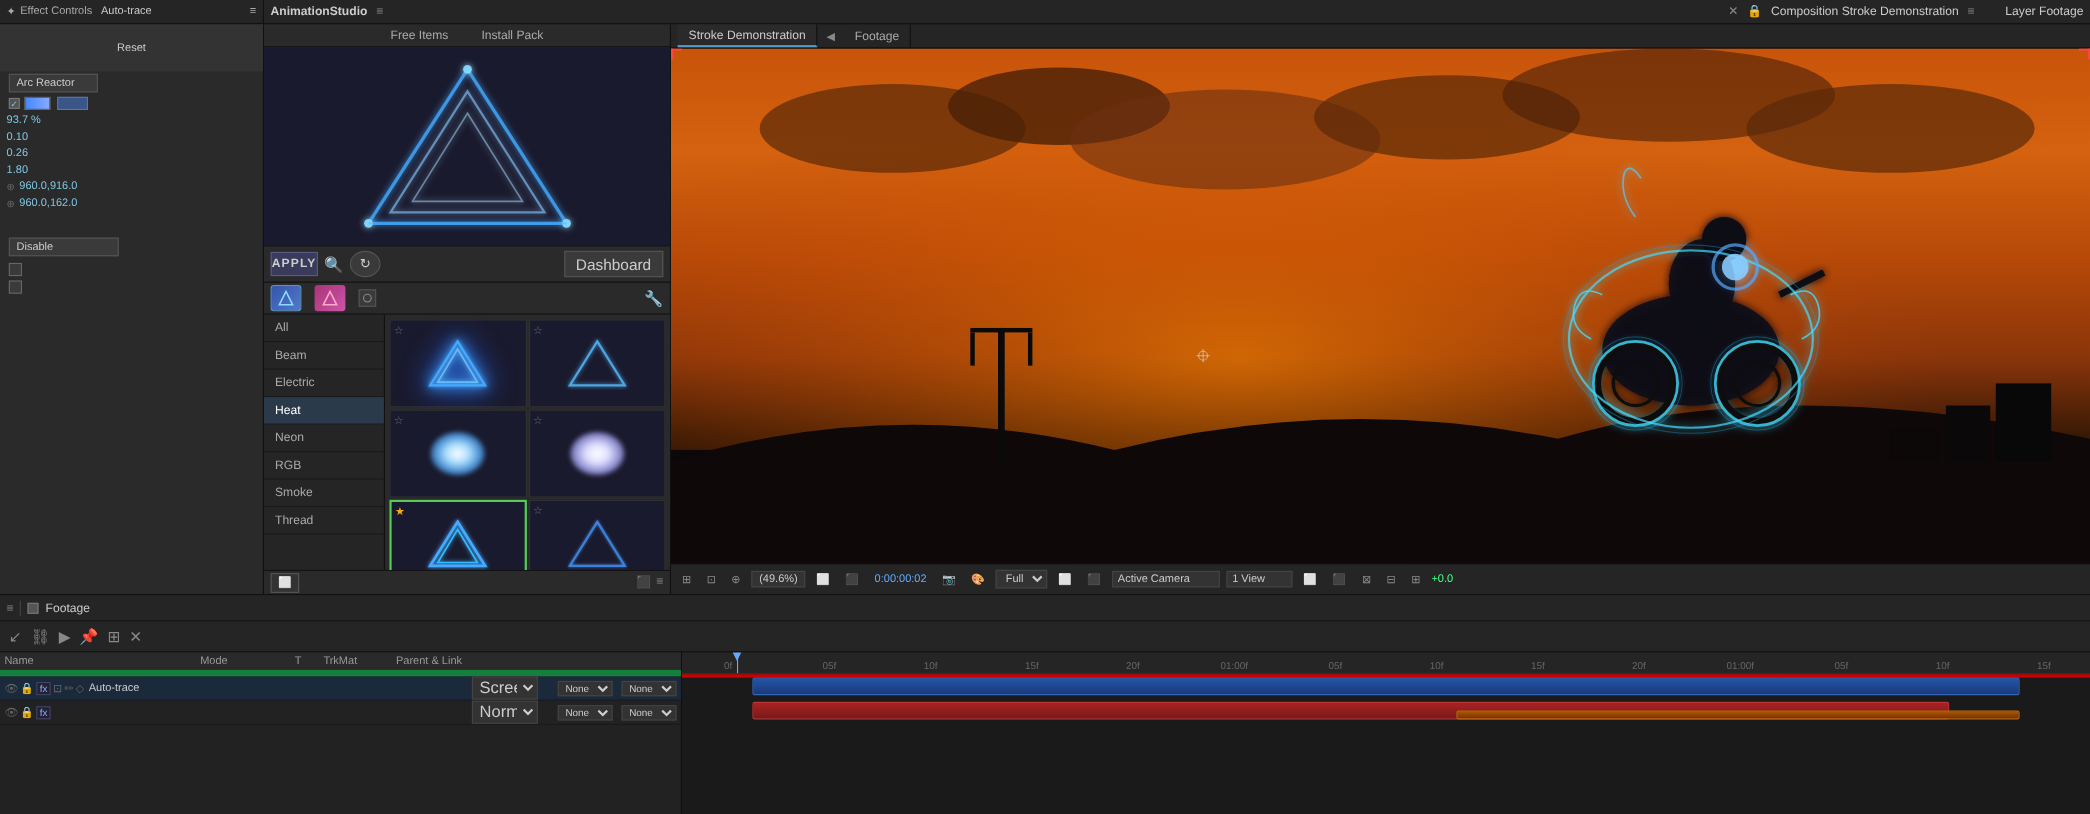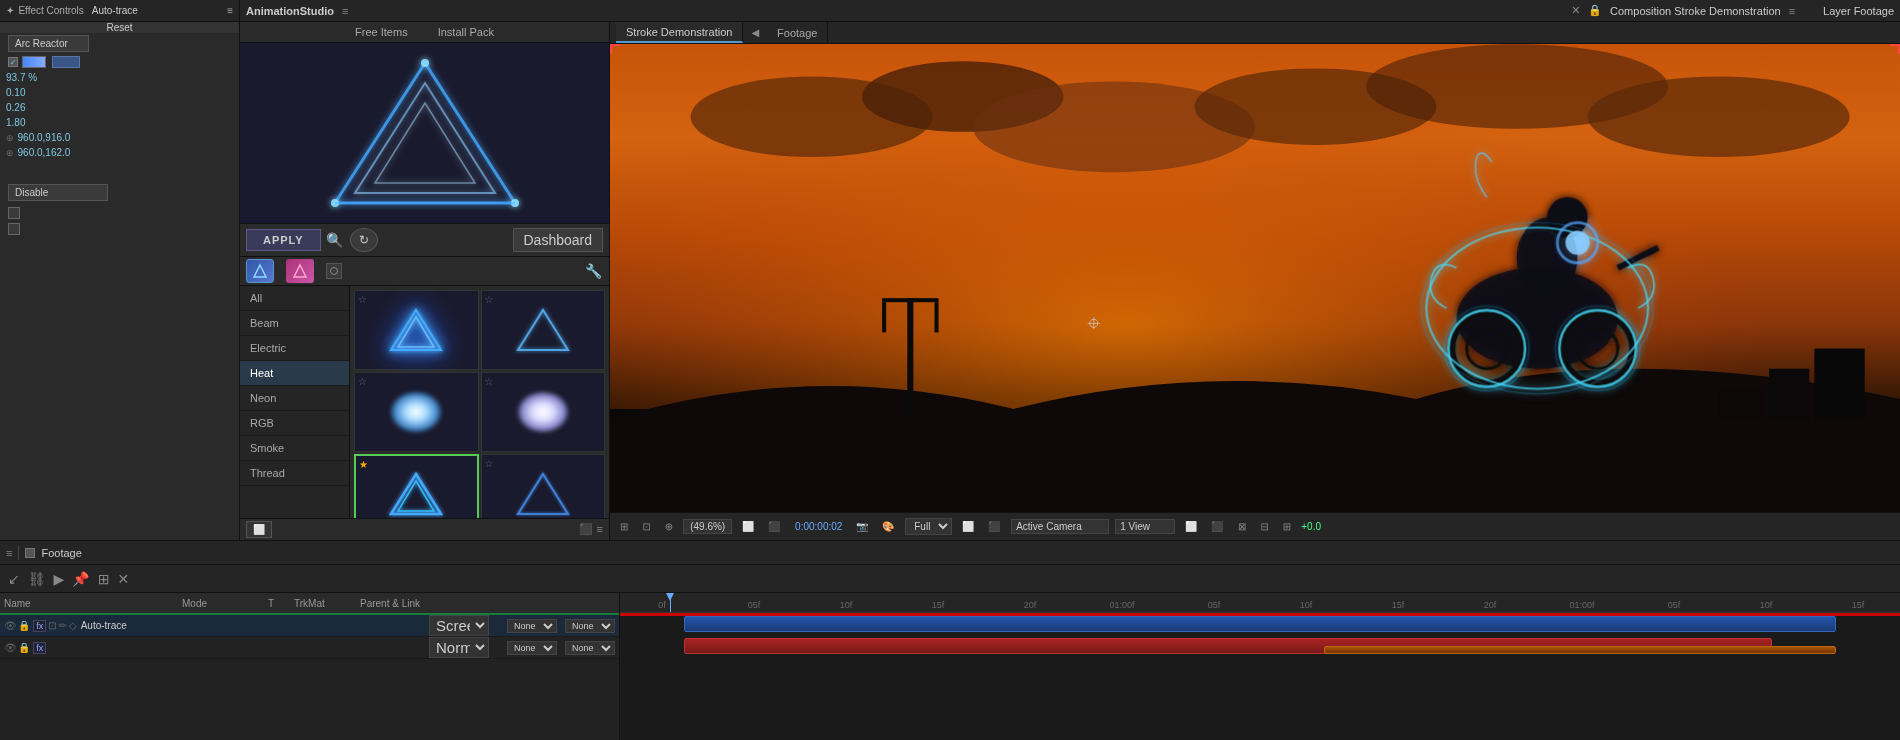--- a/index.html
+++ b/index.html
@@ -67,21 +67,21 @@
     .effect-row {
       display: flex;
       align-items: center;
       padding: 2px 6px;
       gap: 4px;
       color: #bbb;
       font-size: 10px;
     }
     .effect-row .value { color: #7ec8e3; }
     .effect-reset {
-      padding: 0 8px;
+      padding: 16px 8px;
       font-size: 10px;
       color: #ccc;
       background: #333;
       border: none;
       cursor: pointer;
       text-align: center;
     }
     .arc-reactor-row {
       display: flex;
       align-items: center;
@@ -180,21 +180,21 @@
       border-bottom: 1px solid #111;
       border-top: 1px solid #111;
       background: #2a2a2a;
     }
     .apply-btn {
       background: #3a3a5a;
       border: 1px solid #5a5a8a;
       color: #ccc;
       font-size: 11px;
       font-weight: bold;
-      padding: 4px 16px;
+      padding: 4px 0;
       cursor: pointer;
       letter-spacing: 1px;
     }
     .search-icon-btn {
       background: none;
       border: none;
       color: #888;
       cursor: pointer;
       font-size: 14px;
     }
@@ -508,21 +508,21 @@
       background: #222;
       border-right: 1px solid #111;
       display: flex;
       flex-direction: column;
     }
     .layer-header-row {
       display: flex;
       align-items: center;
       height: 22px;
       background: #2a2a2a;
-      border-bottom: 2px solid #15803d;
+      border-bottom: 6px solid #15803d;
       padding: 0 4px;
       gap: 6px;
       font-size: 10px;
       color: #999;
     }
     .layer-row {
       display: flex;
       align-items: center;
       height: 22px;
       padding: 0 4px;

